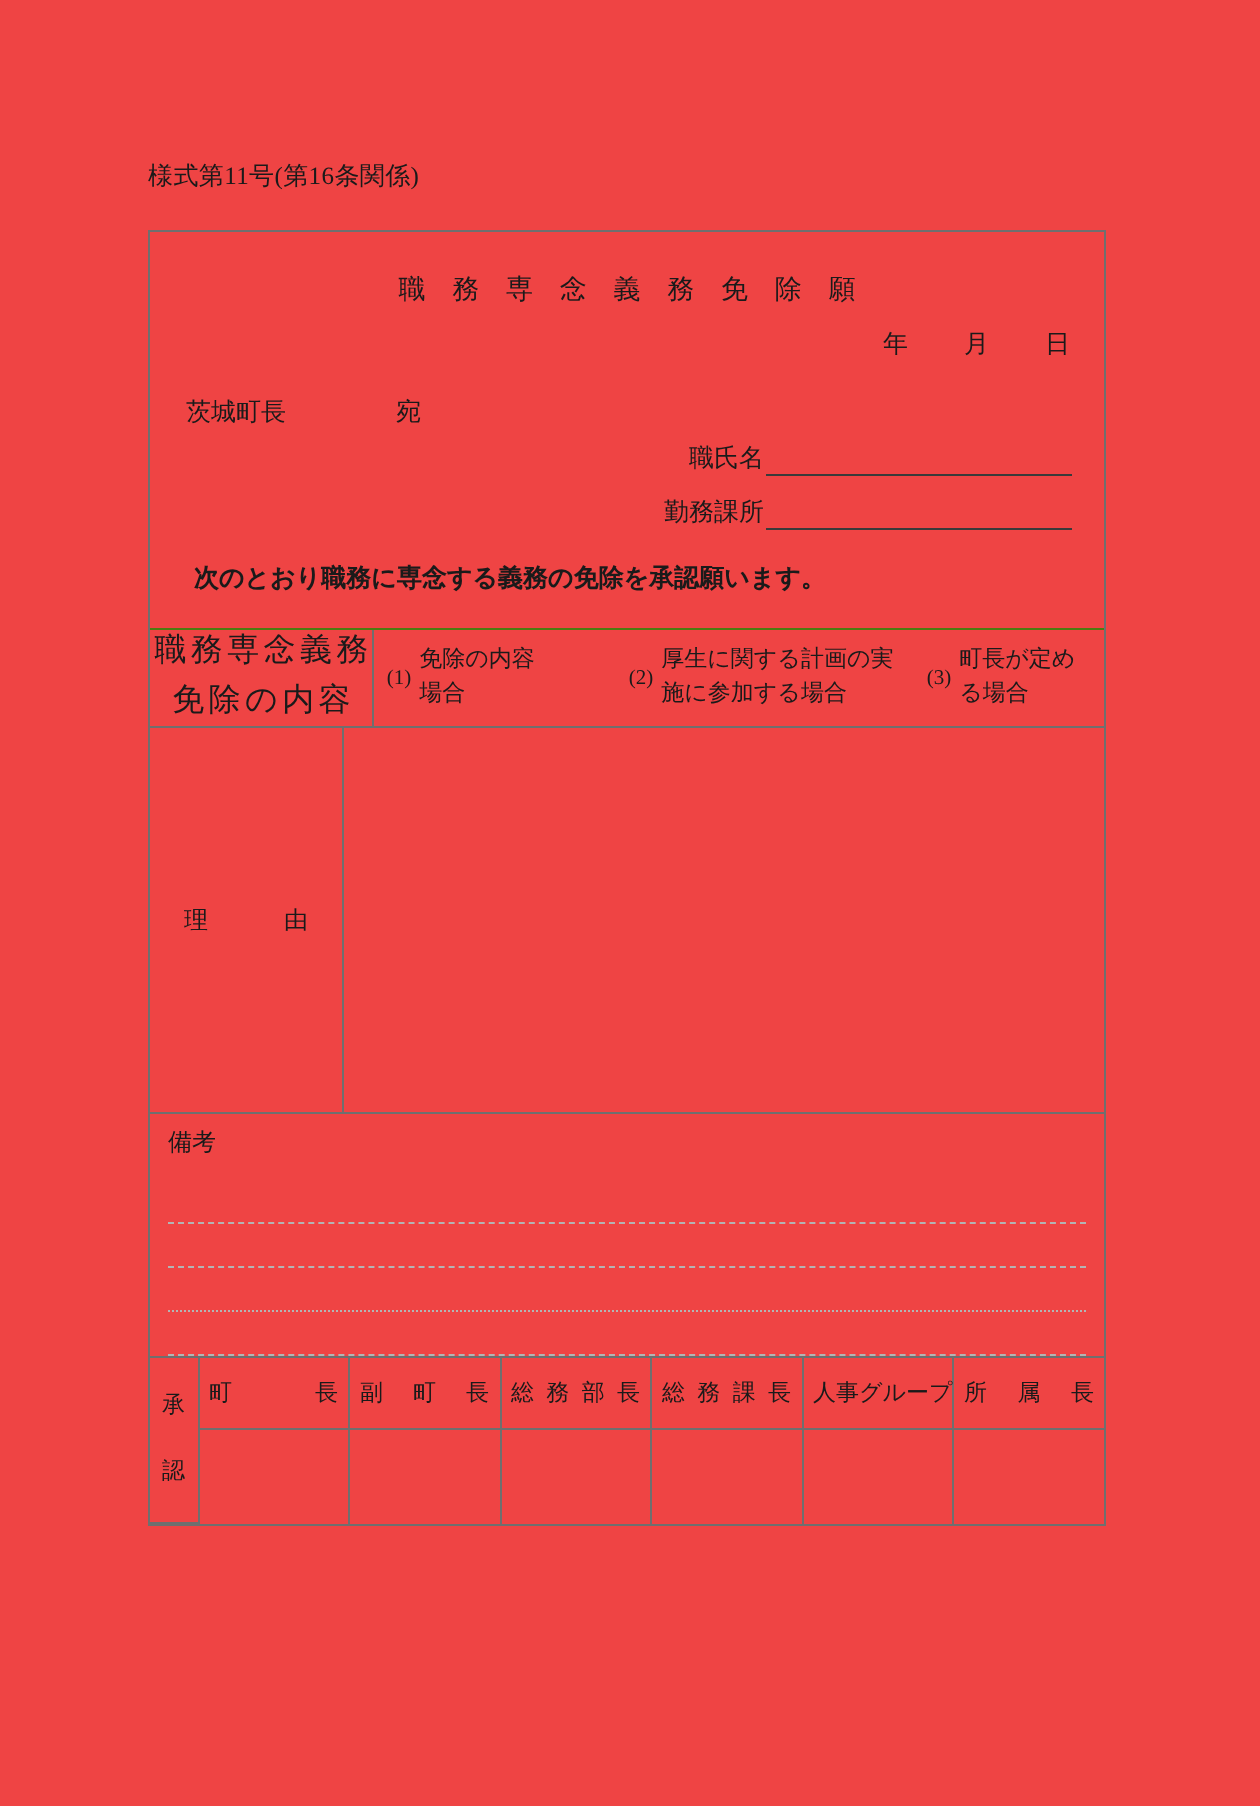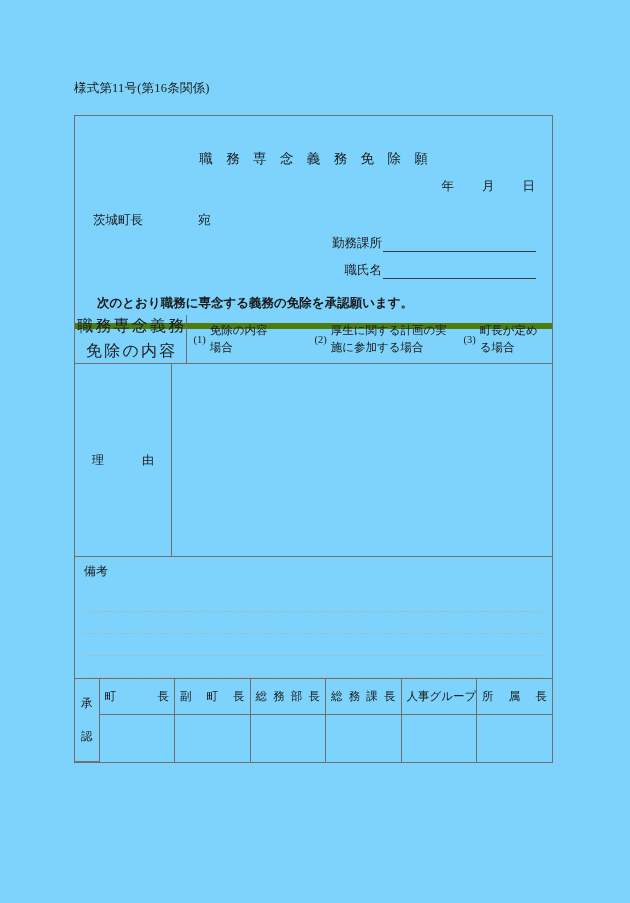--- a/index.html
+++ b/index.html
@@ -9,21 +9,21 @@
     background: #ffffff;
   }
   body {
     font-family: "Liberation Serif", "DejaVu Serif", serif;
     color: #1a1a1a;
   }
   .page {
     position: relative;
     width: 630px;
     height: 903px;
-    background: #7dd3fc;
+    background: #ef4444;
     overflow: hidden;
   }
 
   
   .form-number {
     position: absolute;
     left: 74px;
     top: 80px;
     font-size: 12.5px;
     letter-spacing: 0.2px;
@@ -38,24 +38,24 @@
     width: 479px;
     height: 648px;
     border: 1px solid #6f6f6f;
     box-sizing: border-box;
   }
 
   
   .head-region {
     position: absolute;
     left: 0;
-    top: 14px;
+    top: 0;
     right: 0;
     height: 199px;
-    border-bottom: 6px solid #4d7c0f;
+    border-bottom: 1px solid #4d7c0f;
     box-sizing: border-box;
   }
   .doc-title {
     position: absolute;
     left: 0;
     right: 0;
     top: 20px;
     text-align: center;
     font-size: 13.5px;
     letter-spacing: 5px;
@@ -284,25 +284,25 @@
       <div class="date-line">
         <span class="date-y">年</span><span class="date-m">月</span><span class="date-d">日</span>
       </div>
 
       <div class="addressee">
         <span>茨城町長</span><span class="to-mark">宛</span>
       </div>
 
       <div class="field-rows">
         <div class="field-row">
-          <span class="field-label">勤務課所</span>
+          <span class="field-label">職氏名</span>
           <span class="field-rule"></span>
         </div>
         <div class="field-row">
-          <span class="field-label">職氏名</span>
+          <span class="field-label">勤務課所</span>
           <span class="field-rule"></span>
         </div>
       </div>
 
       <div class="lead-sentence">次のとおり職務に専念する義務の免除を承認願います。</div>
     </div>
 
     <div class="content-row">
       <div class="row-label-cell">
         <span class="lbl-line">職務専念義務</span>

